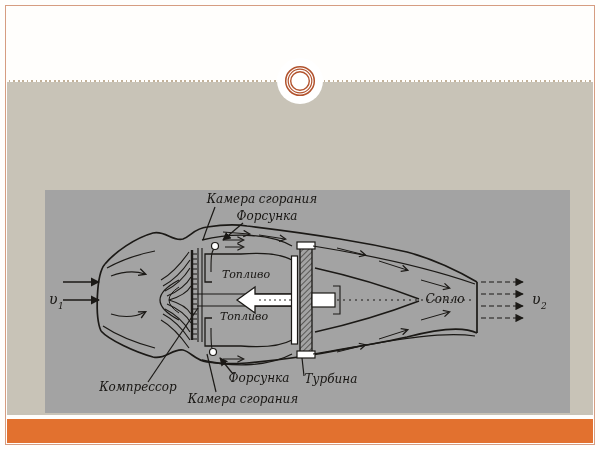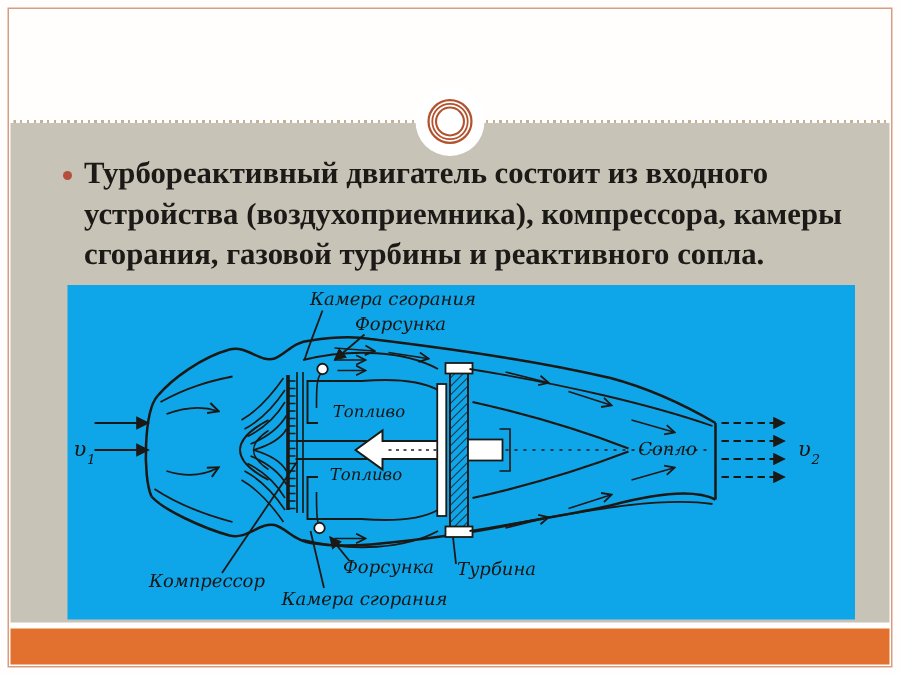--- a/index.html
+++ b/index.html
@@ -36,21 +36,21 @@
     display:flex;align-items:flex-start;
   }
   .bullet-dot{
     width:6px;height:6px;border-radius:50%;background:#b2503c;
     margin:11px 8px 0 2px;flex:none;
   }
   .bullet-text{
     font-size:20.5px;font-weight:bold;line-height:27px;color:#1c1a17;width:518px;
   }
   .diagram-box{
-    position:absolute;left:45px;top:190px;width:525px;height:223px;background:#0ea5e9;z-index:2;
+    position:absolute;left:45px;top:190px;width:525px;height:223px;background:#a3a3a3;z-index:2;
   }
   .bottom-bar{
     position:absolute;left:7px;right:7px;top:419px;height:24px;background:#e2712f;z-index:5;
   }
   .hand{font-family:"DejaVu Serif",serif;font-style:italic;fill:#171512;}
   svg .ln{stroke:#1b1916;fill:none;}
 </style>
 </head>
 <body>
 
@@ -62,24 +62,20 @@
   <div class="divider-dots"></div>
   <div class="notch"></div>
   <div class="ornament">
     <svg width="34" height="34" viewBox="0 0 34 34">
       <circle cx="17" cy="17" r="14.3" fill="#fff" stroke="#b2532e" stroke-width="1.5"></circle>
       <circle cx="17" cy="17" r="11.8" fill="none" stroke="#b2532e" stroke-width="1.2"></circle>
       <circle cx="17" cy="17" r="9.3" fill="none" stroke="#b2532e" stroke-width="1.4"></circle>
     </svg>
   </div>
 
-  <div class="bullet-block">
-    <div class="bullet-dot"></div>
-    <div class="bullet-text">Турбореактивный двигатель состоит из входного устройства (воздухоприемника), компрессора, камеры сгорания, газовой турбины и реактивного сопла.</div>
-  </div>
 
   <div class="diagram-box">
     <svg width="525" height="223" viewBox="0 0 525 223">
       <defs>
         <pattern id="hatch" width="4" height="4" patternUnits="userSpaceOnUse" patternTransform="rotate(45)">
           <line x1="0" y1="0" x2="0" y2="4" stroke="#1b1916" stroke-width="1.1"></line>
         </pattern>
         <marker id="ah" viewBox="0 0 10 10" refX="9" refY="5" markerWidth="7" markerHeight="7" orient="auto-start-reverse">
           <path d="M0,0 L10,5 L0,10 z" fill="#1b1916"></path>
         </marker>

